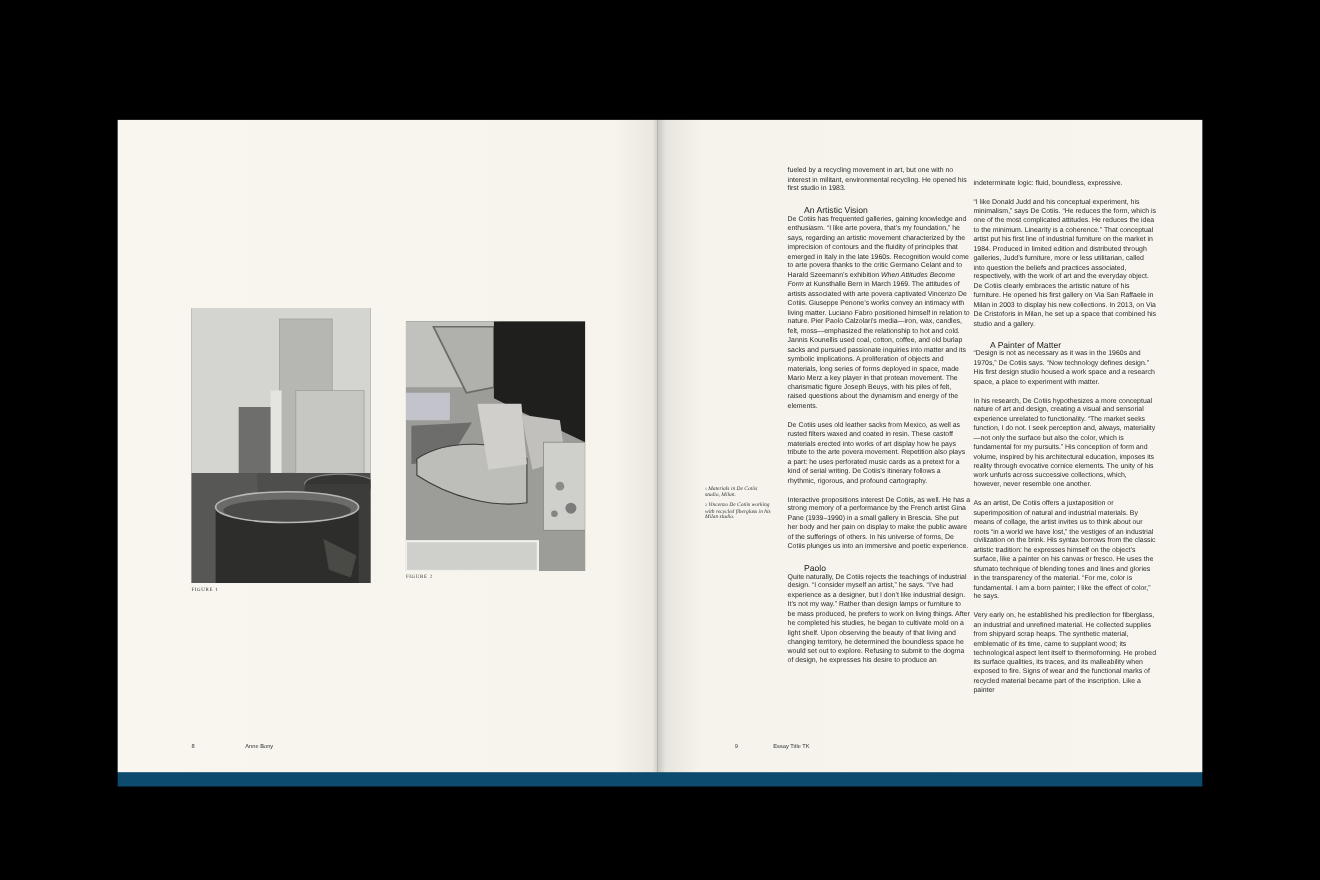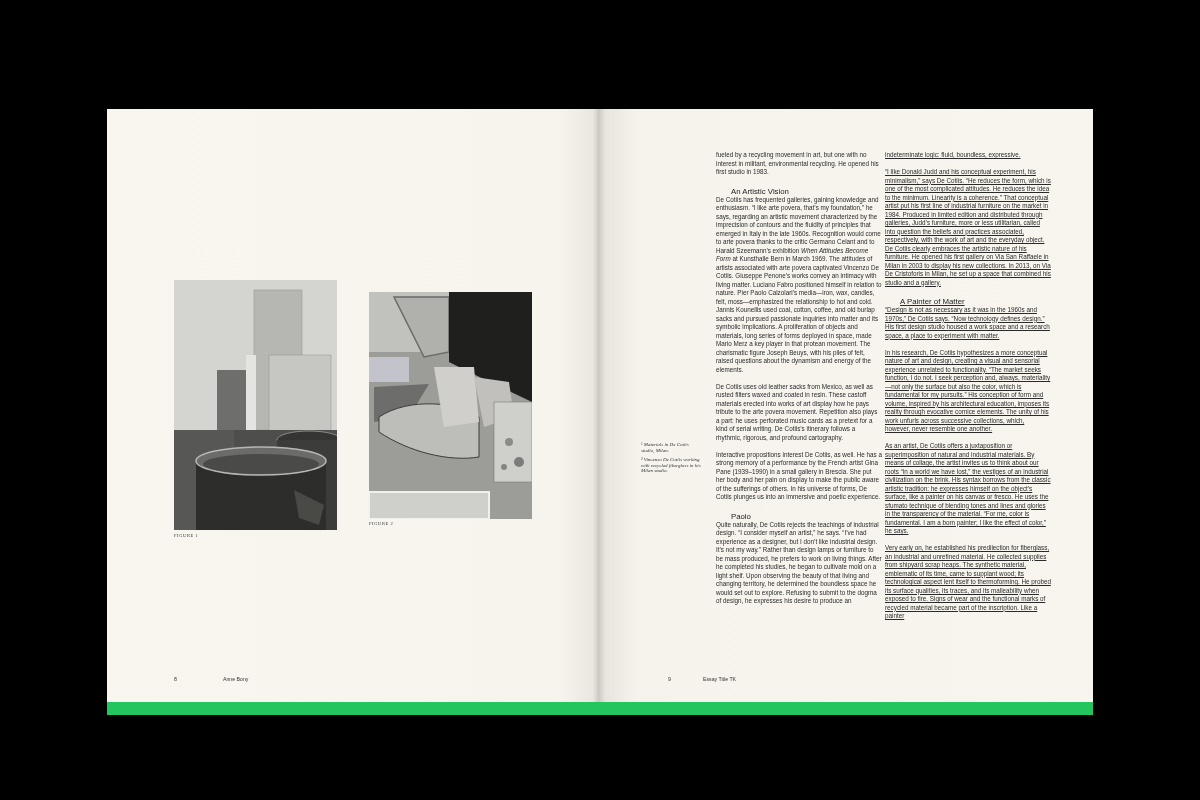--- a/index.html
+++ b/index.html
@@ -2,21 +2,21 @@
 <html><head>
 <meta charset="utf-8">
 <style>
   html, body { margin:0; padding:0; }
   body {
     width:1200px; height:800px; background:#000; position:relative; overflow:hidden;
     font-family:"Liberation Sans", sans-serif;
   }
   .spread {
     position:absolute; left:107px; top:109px; width:986px; height:606px;
-    background:#22c55e;
+    background:#0c4a6e;
   }
   .page { position:absolute; top:0; height:593px; }
   .page-left { left:0; width:491px; background:linear-gradient(to right, #f8f6ef 0%, #f6f4ec 92%, #e9e7e0 99%, #cfcdc6 100%); }
   .page-right { left:491px; width:495px; background:linear-gradient(to right, #c9c7c0 0%, #e7e5de 1.5%, #f5f3ec 8%, #f7f5ee 100%); }
 
   .photo {
     position:absolute; overflow:hidden; background:#8a8a88;
   }
   .photo svg { display:block; width:100%; height:100%; }
   .fig-label {
@@ -105,21 +105,21 @@
     <div class="col" style="left:118px; top:42px;">
       <p>fueled by a recycling movement in art, but one with no interest in militant, environmental recycling. He opened his first studio in 1983.</p>
       <h3>An Artistic Vision</h3>
       <p><span>De Cotiis has frequented galleries, gaining knowledge and enthusiasm. “I like arte povera, that’s my foundation,” he says, regarding an artistic movement characterized by the imprecision of contours and the fluidity of principles that emerged in Italy in the late 1960s. Recognition would come to arte povera thanks to the critic Germano Celant and to Harald Szeemann’s exhibition </span><em>When Attitudes Become Form</em><span> at Kunsthalle Bern in March 1969. The attitudes of artists associated with arte povera captivated Vincenzo De Cotiis. Giuseppe Penone’s works convey an intimacy with living matter. Luciano Fabro positioned himself in relation to nature. Pier Paolo Calzolari’s media—iron, wax, candles, felt, moss—emphasized the relationship to hot and cold. Jannis Kounellis used coal, cotton, coffee, and old burlap sacks and pursued passionate inquiries into matter and its symbolic implications. A proliferation of objects and materials, long series of forms deployed in space, made Mario Merz a key player in that protean movement. The charismatic figure Joseph Beuys, with his piles of felt, raised questions about the dynamism and energy of the elements.</span></p>
       <p>De Cotiis uses old leather sacks from Mexico, as well as rusted filters waxed and coated in resin. These castoff materials erected into works of art display how he pays tribute to the arte povera movement. Repetition also plays a part: he uses perforated music cards as a pretext for a kind of serial writing. De Cotiis’s itinerary follows a rhythmic, rigorous, and profound cartography.</p>
       <p>Interactive propositions interest De Cotiis, as well. He has a strong memory of a performance by the French artist Gina Pane (1939–1990) in a small gallery in Brescia. She put her body and her pain on display to make the public aware of the sufferings of others. In his universe of forms, De Cotiis plunges us into an immersive and poetic experience.</p>
       <h3>Paolo</h3>
       <p>Quite naturally, De Cotiis rejects the teachings of industrial design. “I consider myself an artist,” he says. “I’ve had experience as a designer, but I don’t like industrial design. It’s not my way.” Rather than design lamps or furniture to be mass produced, he prefers to work on living things. After he completed his studies, he began to cultivate mold on a light shelf. Upon observing the beauty of that living and changing territory, he determined the boundless space he would set out to explore. Refusing to submit to the dogma of design, he expresses his desire to produce an</p>
     </div>
 
-    <div class="col" style="left:287px; top:42px;text-decoration:underline;">
+    <div class="col" style="left:287px; top:54px;">
       <p>indeterminate logic: fluid, boundless, expressive.</p>
       <p>“I like Donald Judd and his conceptual experiment, his minimalism,” says De Cotiis. “He reduces the form, which is one of the most complicated attitudes. He reduces the idea to the minimum. Linearity is a coherence.” That conceptual artist put his first line of industrial furniture on the market in 1984. Produced in limited edition and distributed through galleries, Judd’s furniture, more or less utilitarian, called into question the beliefs and practices associated, respectively, with the work of art and the everyday object. De Cotiis clearly embraces the artistic nature of his furniture. He opened his first gallery on Via San Raffaele in Milan in 2003 to display his new collections. In 2013, on Via De Cristoforis in Milan, he set up a space that combined his studio and a gallery.</p>
       <h3>A Painter of Matter</h3>
       <p>“Design is not as necessary as it was in the 1960s and 1970s,” De Cotiis says. “Now technology defines design.” His first design studio housed a work space and a research space, a place to experiment with matter.</p>
       <p>In his research, De Cotiis hypothesizes a more conceptual nature of art and design, creating a visual and sensorial experience unrelated to functionality. “The market seeks function, I do not. I seek perception and, always, materiality—not only the surface but also the color, which is fundamental for my pursuits.” His conception of form and volume, inspired by his architectural education, imposes its reality through evocative cornice elements. The unity of his work unfurls across successive collections, which, however, never resemble one another.</p>
       <p>As an artist, De Cotiis offers a juxtaposition or superimposition of natural and industrial materials. By means of collage, the artist invites us to think about our roots “in a world we have lost,” the vestiges of an industrial civilization on the brink. His syntax borrows from the classic artistic tradition: he expresses himself on the object’s surface, like a painter on his canvas or fresco. He uses the sfumato technique of blending tones and lines and glories in the transparency of the material. “For me, color is fundamental. I am a born painter; I like the effect of color,” he says.</p>
       <p>Very early on, he established his predilection for fiberglass, an industrial and unrefined material. He collected supplies from shipyard scrap heaps. The synthetic material, emblematic of its time, came to supplant wood; its technological aspect lent itself to thermoforming. He probed its surface qualities, its traces, and its malleability when exposed to fire. Signs of wear and the functional marks of recycled material became part of the inscription. Like a painter</p>
     </div>
 
     <div class="footer" style="left:70px;">9</div>

